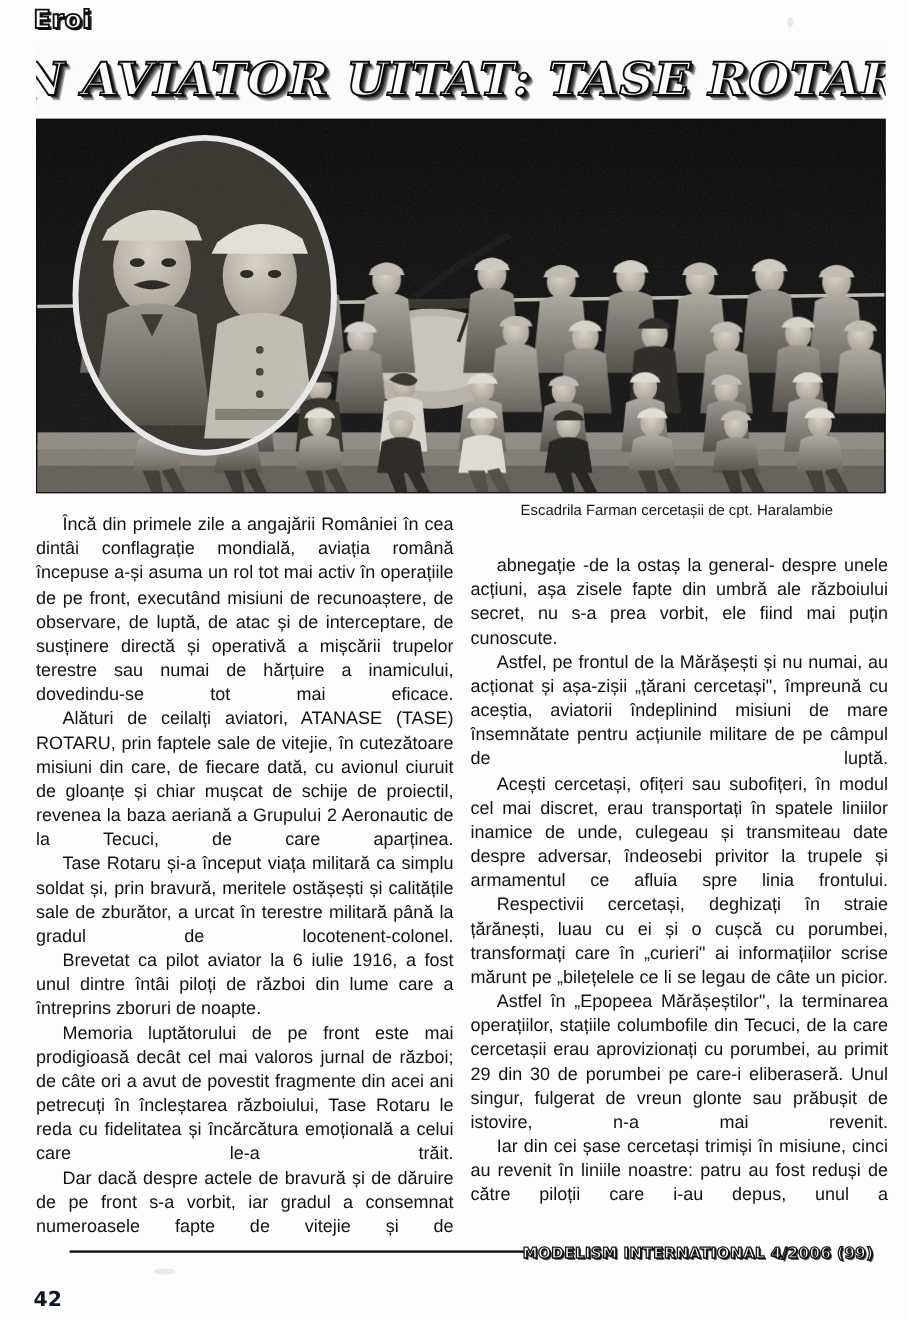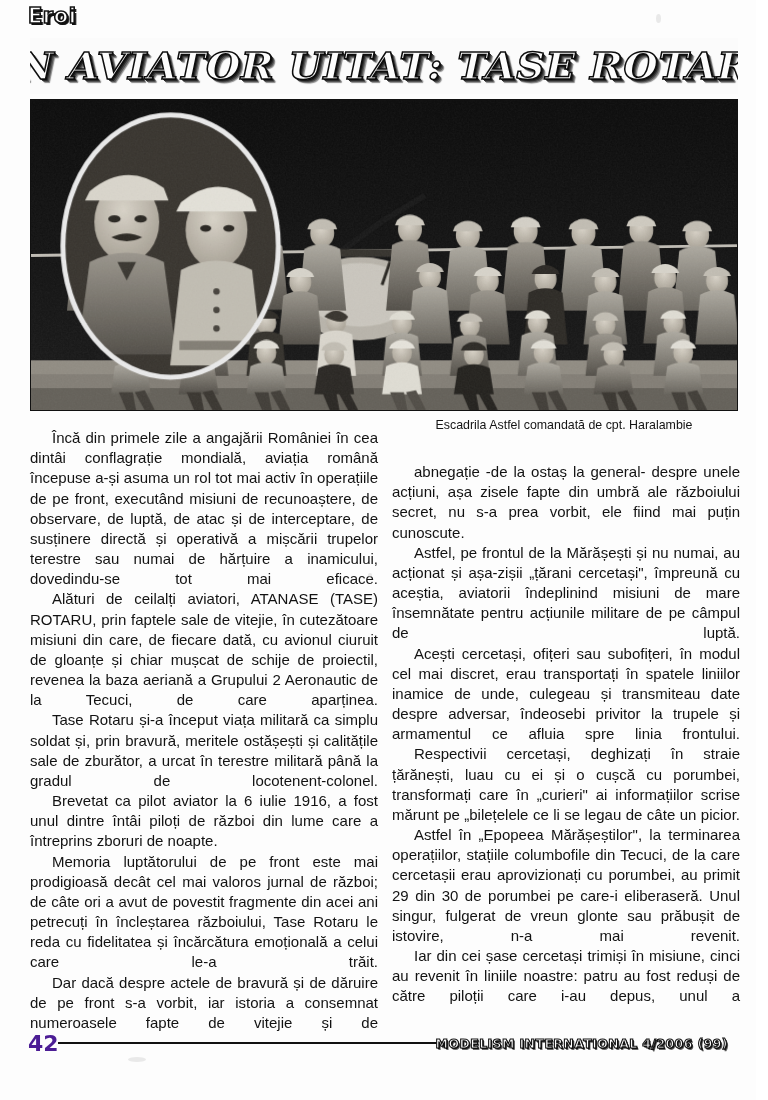--- a/index.html
+++ b/index.html
@@ -117,25 +117,25 @@
   }
   .col p.last-justify { text-align-last: justify; }
 
   .col-left  { left: 30px;  top: 428px; }
   .col-right { left: 392px; top: 462px; }
 
   
   .footer-pageno {
     position: absolute;
     left: 28px;
-    top: 1031px;
+    top: 1073px;
     font-family: "DejaVu Sans", sans-serif;
     font-weight: bold;
-    font-size: 22px;
-    color: #4c1d95;
+    font-size: 17px;
+    color: #0f172a;
   }
   .footer-rule {
     position: absolute;
     left: 58px;
     top: 1042px;
     width: 386px;
     height: 2px;
     background: #111;
   }
   .footer-magazine {
@@ -493,30 +493,30 @@
         </g>
         <ellipse cx="140" cy="147" rx="108" ry="132" fill="none" stroke="#fbfbfb" stroke-width="5"></ellipse>
       </g>
 
       <rect x="0" y="0" width="708" height="312" filter="url(#grain)" fill="none" opacity="0.5"></rect>
       <rect x="0" y="0" width="708" height="312" fill="#000" opacity="0.06"></rect>
     </svg>
   </div>
 
   <div class="photo-caption">
-    <span>Escadrila Astfel comandată de cpt. Haralambie</span><br>
+    <span>Escadrila Farman cercetașii de cpt. Haralambie</span><br>
   </div>
 
   <div class="col col-left">
     <p class="last-justify">Încă din primele zile a angajării României în cea dintâi conflagrație mondială, aviația română începuse a-și asuma un rol tot mai activ în operațiile de pe front, executând misiuni de recunoaștere, de observare, de luptă, de atac și de interceptare, de susținere directă și operativă a mișcării trupelor terestre sau numai de hărțuire a inamicului, dovedindu-se tot mai eficace.</p>
     <p class="last-justify">Alături de ceilalți aviatori, ATANASE (TASE) ROTARU, prin faptele sale de vitejie, în cutezătoare misiuni din care, de fiecare dată, cu avionul ciuruit de gloanțe și chiar mușcat de schije de proiectil, revenea la baza aeriană a Grupului 2 Aeronautic de la Tecuci, de care aparținea.</p>
     <p class="last-justify">Tase Rotaru și-a început viața militară ca simplu soldat și, prin bravură, meritele ostășești și calitățile sale de zburător, a urcat în terestre militară până la gradul de locotenent-colonel.</p>
     <p>Brevetat ca pilot aviator la 6 iulie 1916, a fost unul dintre întâi piloți de război din lume care a întreprins zboruri de noapte.</p>
     <p class="last-justify">Memoria luptătorului de pe front este mai prodigioasă decât cel mai valoros jurnal de război; de câte ori a avut de povestit fragmente din acei ani petrecuți în încleștarea războiului, Tase Rotaru le reda cu fidelitatea și încărcătura emoțională a celui care le-a trăit.</p>
-    <p class="last-justify">Dar dacă despre actele de bravură și de dăruire de pe front s-a vorbit, iar istoria a consemnat numeroasele fapte de vitejie și de</p>
+    <p class="last-justify">Dar dacă despre actele de bravură și de dăruire de pe front s-a vorbit, iar gradul a consemnat numeroasele fapte de vitejie și de</p>
   </div>
 
   <div class="col col-right">
     <p class="last-justify">abnegație -de la ostaș la general- despre unele acțiuni, așa zisele fapte din umbră ale războiului secret, nu s-a prea vorbit, ele fiind mai puțin cunoscute.</p>
     <p class="last-justify">Astfel, pe frontul de la Mărășești și nu numai, au acționat și așa-zișii „țărani cercetași", împreună cu aceștia, aviatorii îndeplinind misiuni de mare însemnătate pentru acțiunile militare de pe câmpul de luptă.</p>
     <p class="last-justify">Acești cercetași, ofițeri sau subofițeri, în modul cel mai discret, erau transportați în spatele liniilor inamice de unde, culegeau și transmiteau date despre adversar, îndeosebi privitor la trupele și armamentul ce afluia spre linia frontului.</p>
     <p class="last-justify">Respectivii cercetași, deghizați în straie țărănești, luau cu ei și o cușcă cu porumbei, transformați care în „curieri" ai informațiilor scrise mărunt pe „bilețelele ce li se legau de câte un picior.</p>
     <p class="last-justify">Astfel în „Epopeea Mărășeștilor", la terminarea operațiilor, stațiile columbofile din Tecuci, de la care cercetașii erau aprovizionați cu porumbei, au primit 29 din 30 de porumbei pe care-i eliberaseră. Unul singur, fulgerat de vreun glonte sau prăbușit de istovire, n-a mai revenit.</p>
     <p class="last-justify">Iar din cei șase cercetași trimiși în misiune, cinci au revenit în liniile noastre: patru au fost reduși de către piloții care i-au depus, unul a</p>
   </div>

